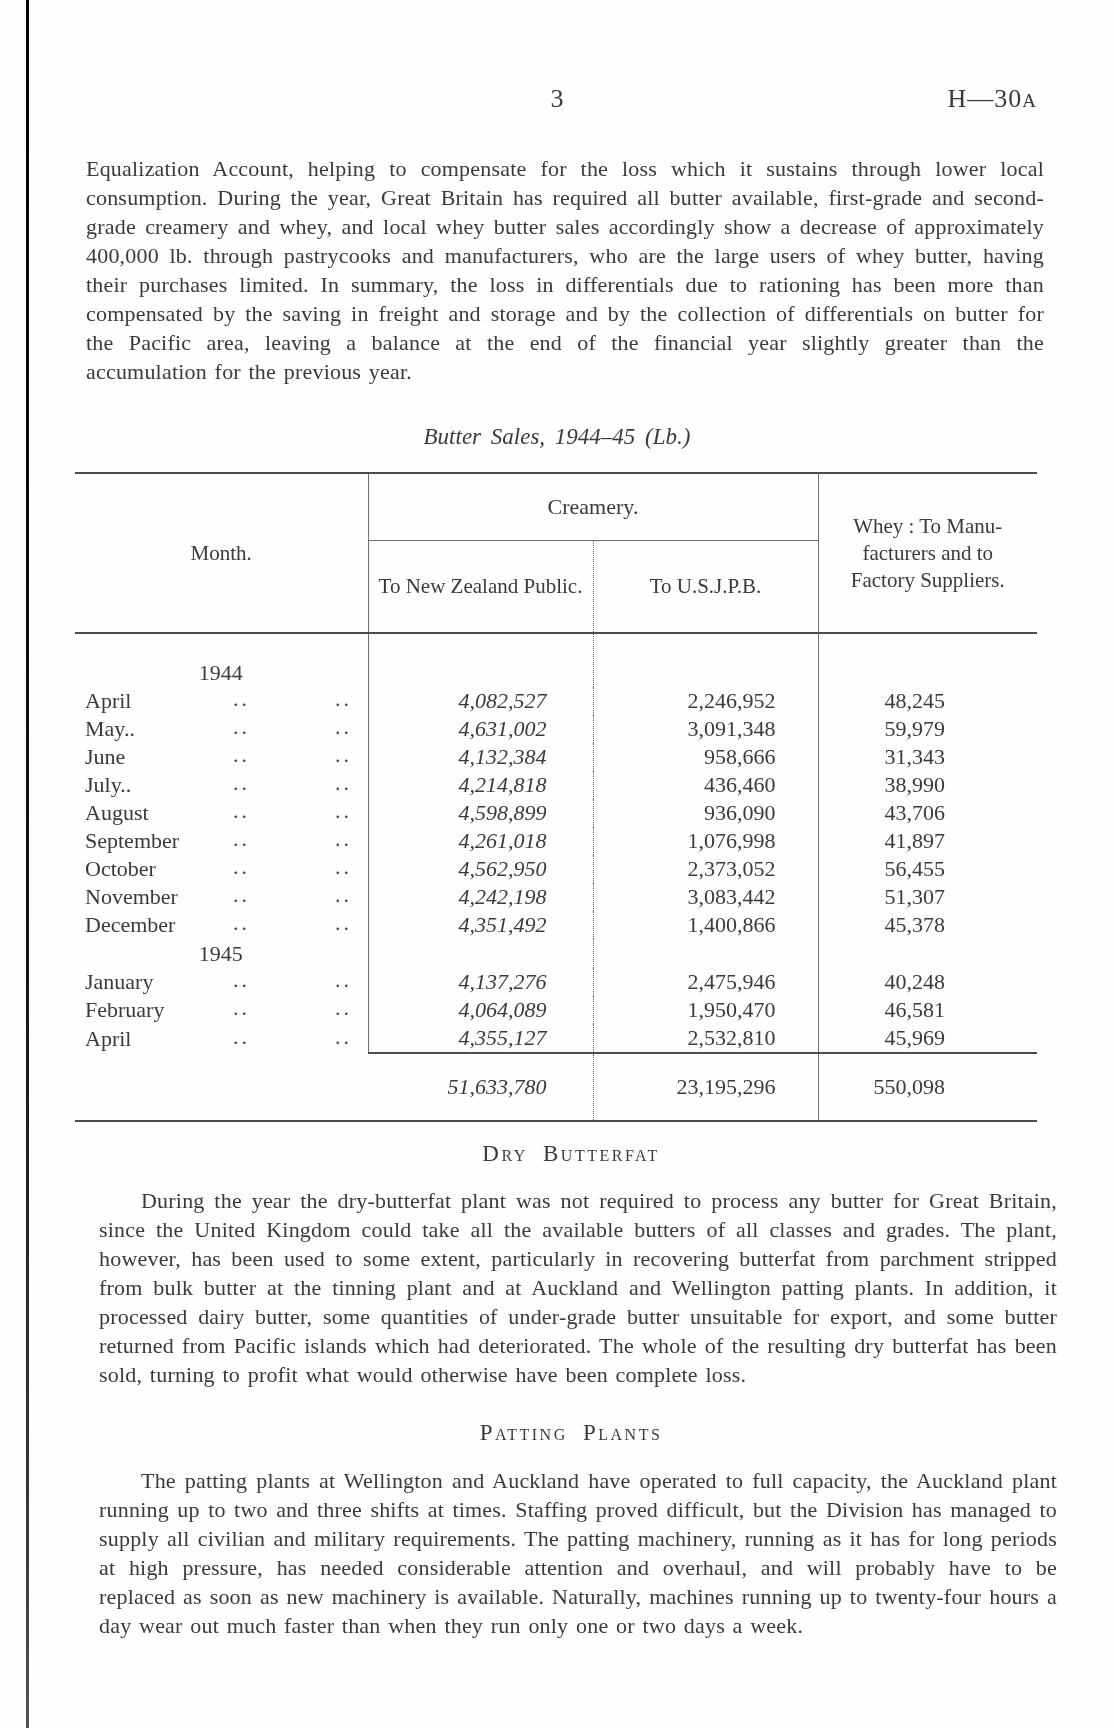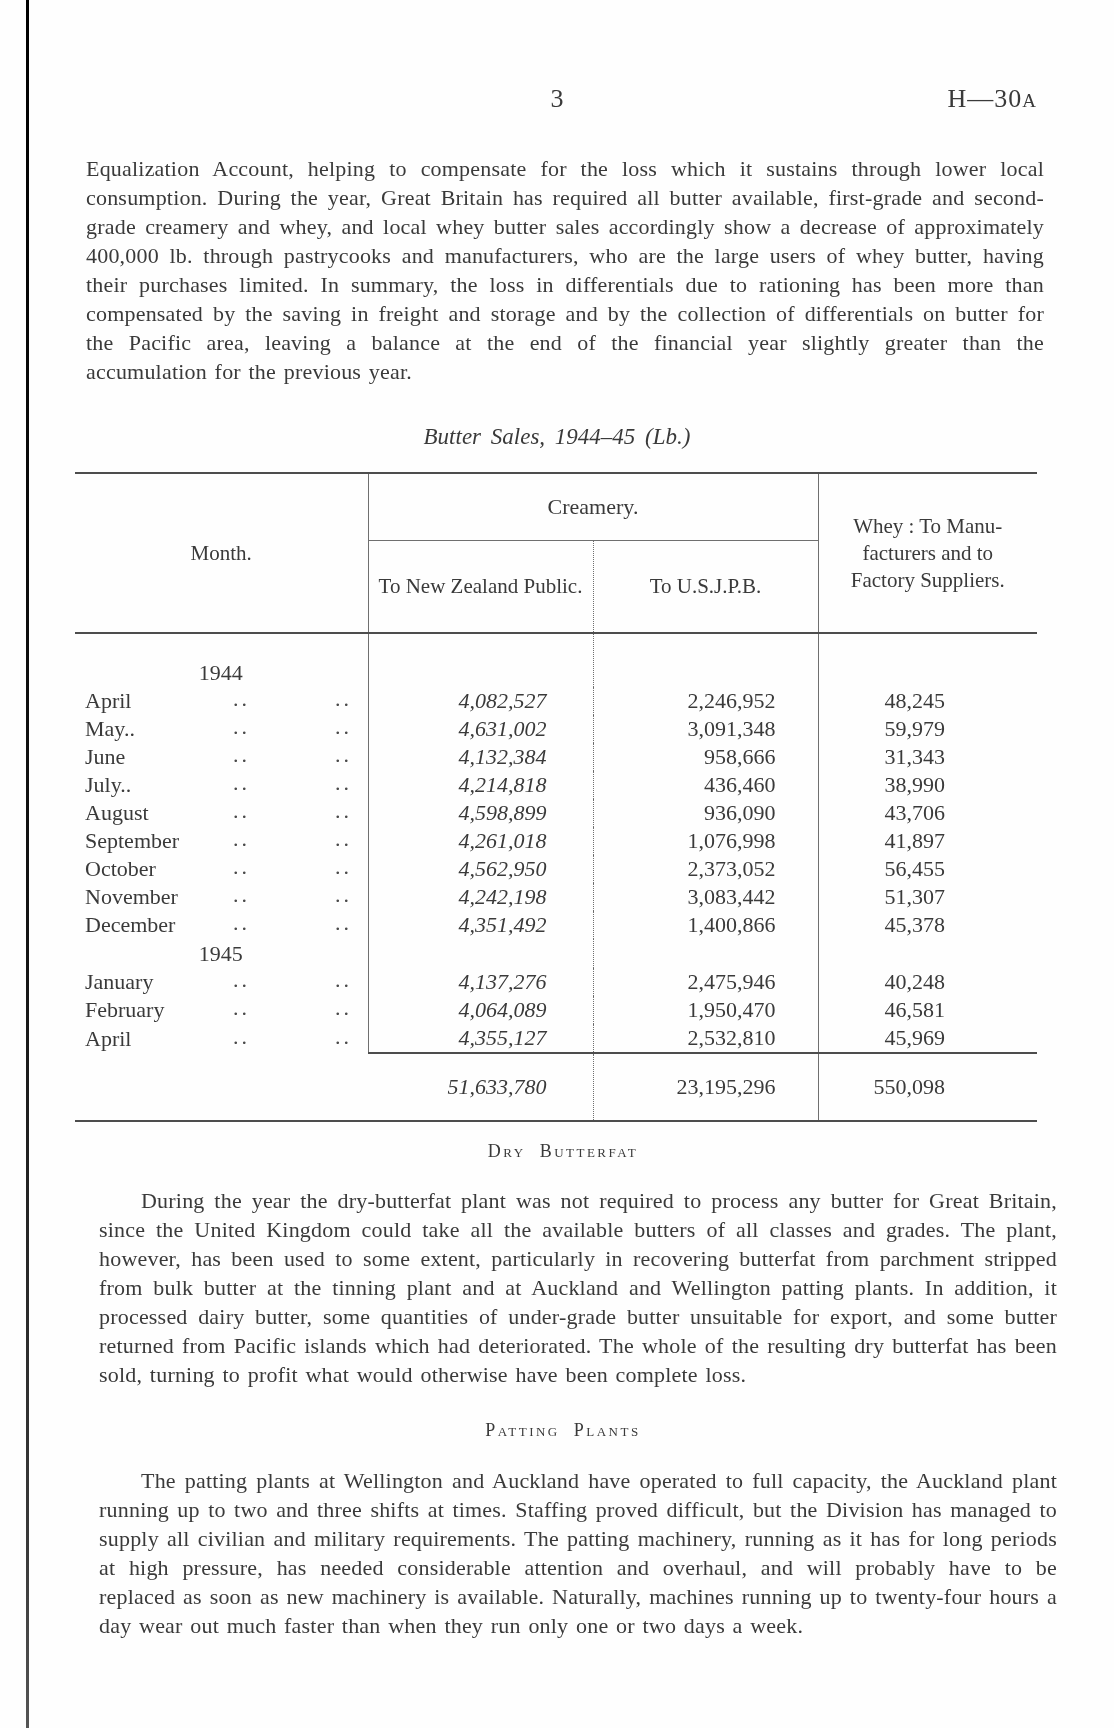--- a/index.html
+++ b/index.html
@@ -92,22 +92,22 @@
   tr.year-row .c-month{text-align:center;padding-left:0;}
   tr.year-row.second td{height:27px;}
   .lead{position:absolute;top:50%;transform:translateY(-58%);letter-spacing:3px;color:var(--ink-light);}
   .lead1{left:158px;}
   .lead2{left:260px;}
   tr.totals-row td{height:64px;}
   tr.totals-row .c-nz,tr.totals-row .c-us,tr.totals-row .c-whey{border-top:2px solid var(--rule);}
   tr.totals-row td{border-bottom:2px solid var(--rule);}
   
   .sec-head{
-    position:absolute;left:84px;width:958px;text-align:center;
-    font-variant:small-caps;font-size:18px;letter-spacing:2.5px;word-spacing:7px;
+    position:absolute;left:92px;width:958px;text-align:center;
+    font-variant:small-caps;font-size:23px;letter-spacing:2.5px;word-spacing:7px;
   }
   .sec-head.dry{top:1141px;}
   .sec-head.patting{top:1420px;}
   .sec-body{position:absolute;left:91px;width:958px;text-indent:42px;}
   .sec-body.dry{top:1178px;}
   .sec-body.patting{top:1458px;}
 </style>
 </head>
 <body>
 

